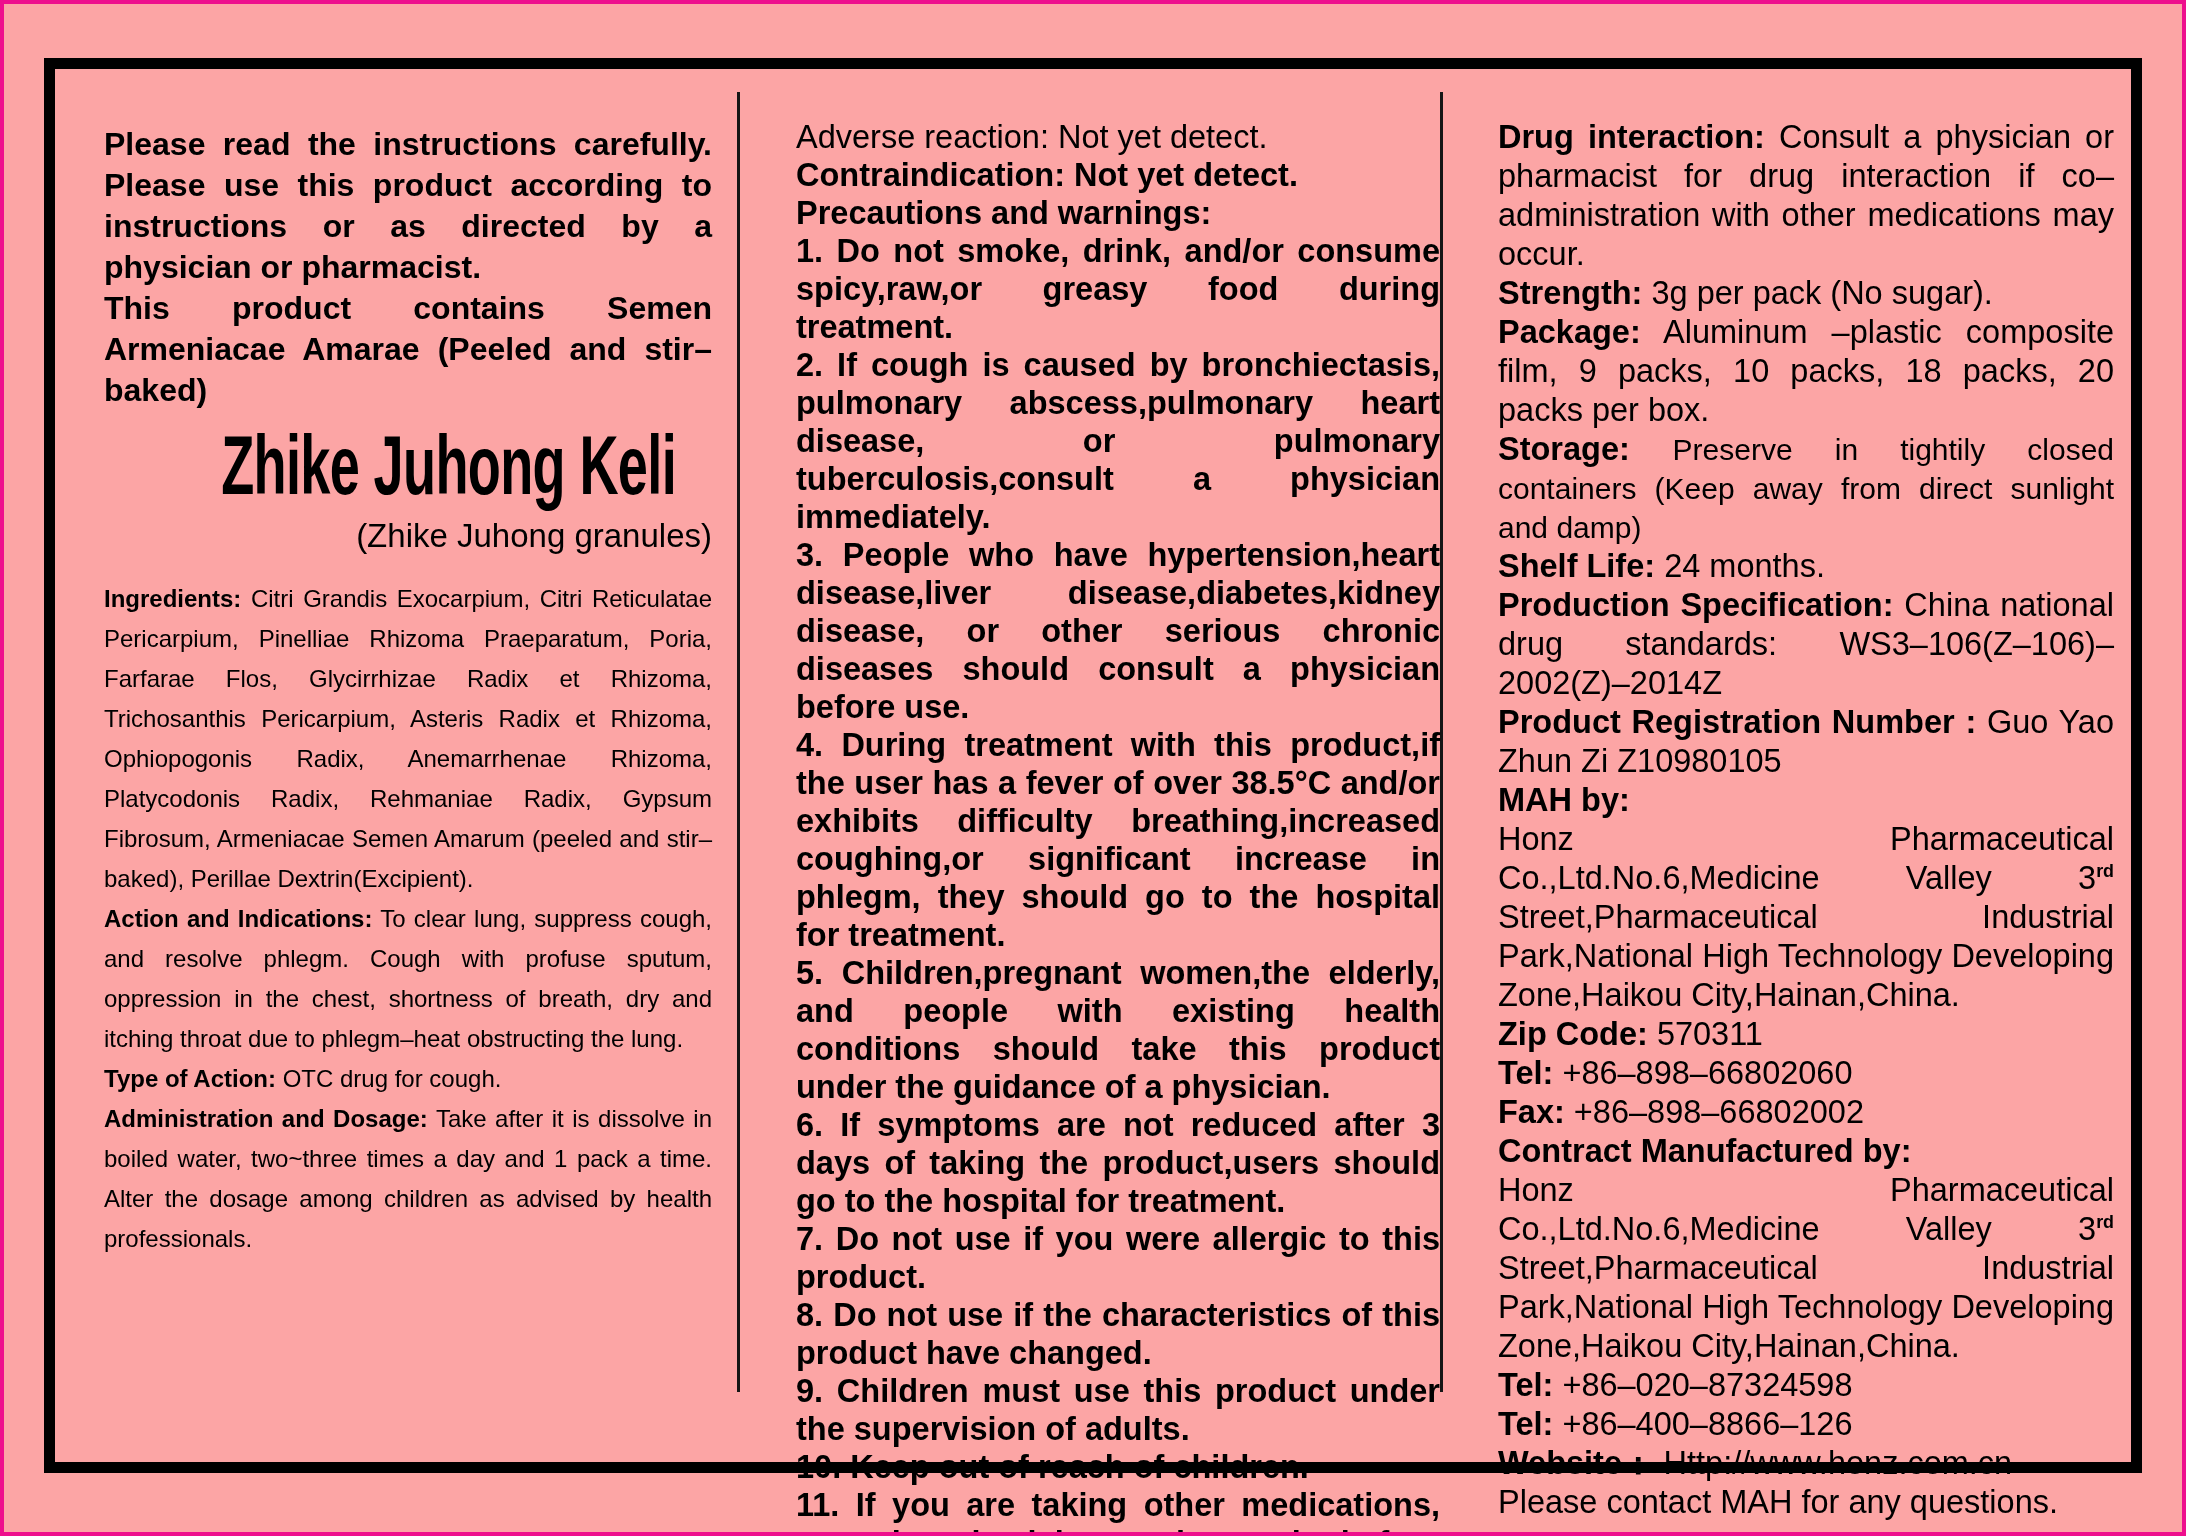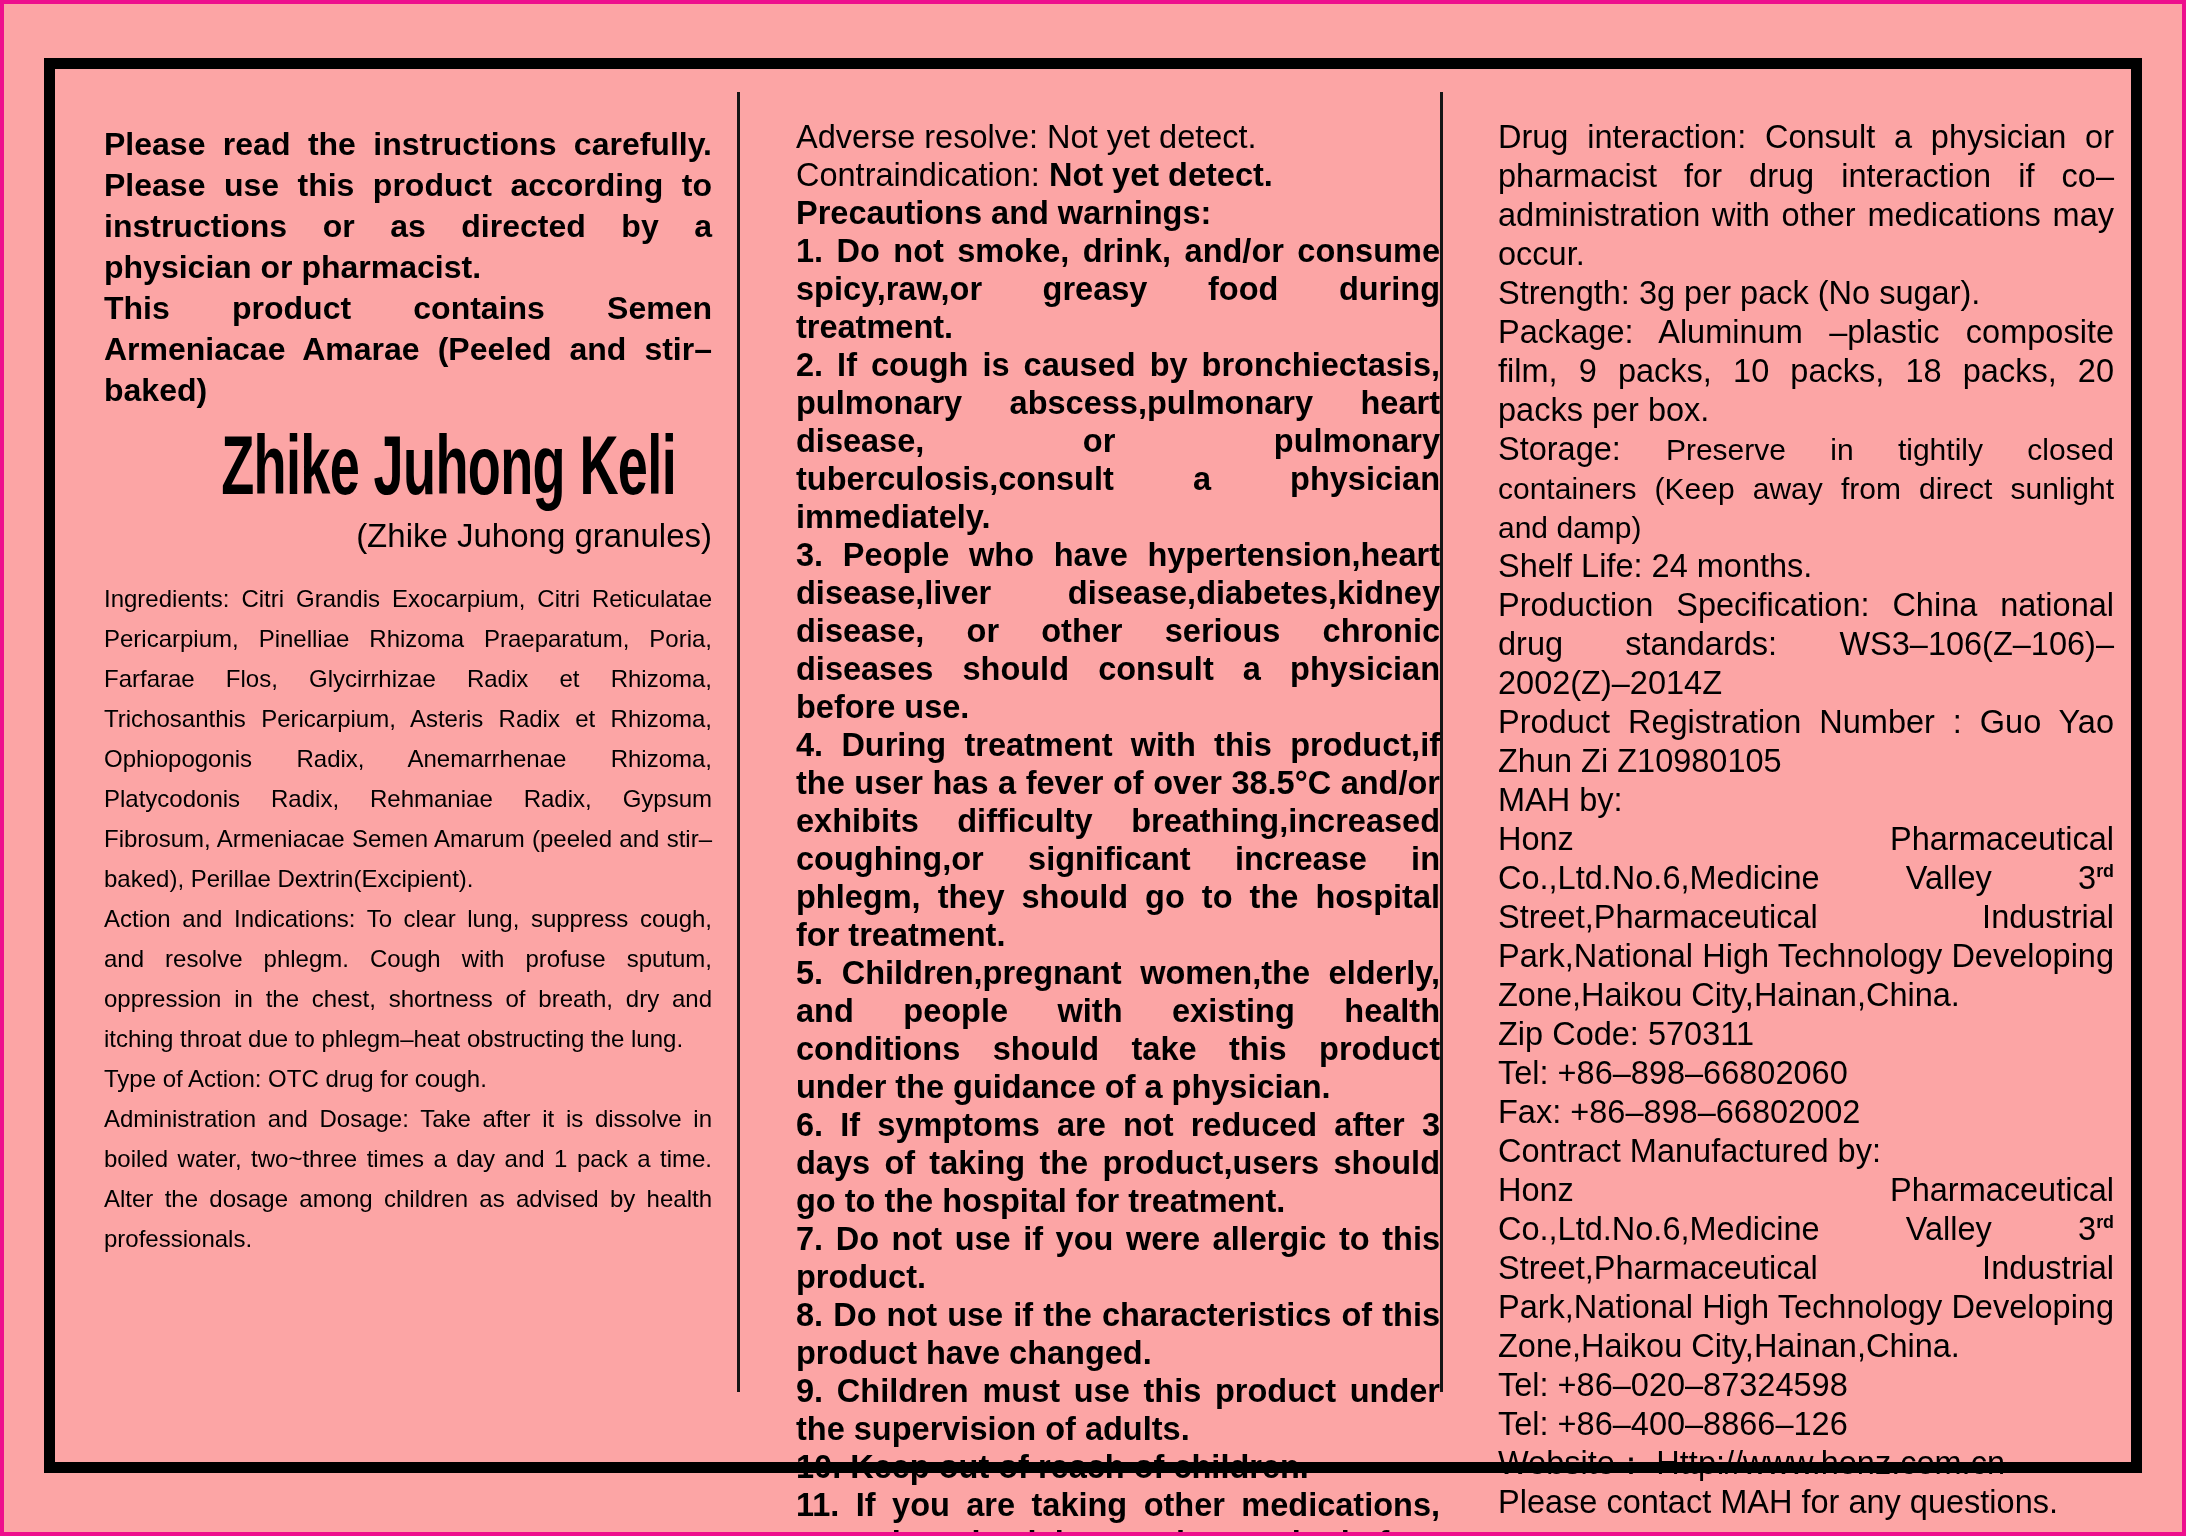--- a/index.html
+++ b/index.html
@@ -57,21 +57,21 @@
     margin: 0 0 22px 0;
     text-align: right;
     font-size: 33px; line-height: 42px;
   }
 
   .sec { margin: 0; text-align: justify; }
   .col1 .sec { font-size: 24px; line-height: 40px; }
   .col2 .sec { font-size: 32.5px; line-height: 38px; font-weight: 700; }
   .col2 .adverse { font-weight: 400; }
   .col3 .sec { font-size: 32.5px; line-height: 39px; }
-  .lbl { font-weight: 400; }
+  .lbl { font-weight: 700; }
   .small { font-size: 30px; }
   sup { font-size: 0.55em; vertical-align: super; line-height: 0; font-weight: bold; }
 </style>
 </head>
 <body>
 
 <div class="page">
   <div class="frame"></div>
   <div class="divider d1"></div>
   <div class="divider d2"></div>
@@ -86,21 +86,21 @@
     </div>
     <p class="subtitle">(Zhike Juhong granules)</p>
 
     <p class="sec"><span class="lbl">Ingredients:</span> <span>Citri Grandis Exocarpium, Citri Reticulatae Pericarpium, Pinelliae Rhizoma Praeparatum, Poria, Farfarae Flos, Glycirrhizae Radix et Rhizoma, Trichosanthis Pericarpium, Asteris Radix et Rhizoma, Ophiopogonis Radix, Anemarrhenae Rhizoma, Platycodonis Radix, Rehmaniae Radix, Gypsum Fibrosum, Armeniacae Semen Amarum (peeled and stir–baked), Perillae Dextrin(Excipient).</span></p>
     <p class="sec"><span class="lbl">Action and Indications:</span> <span>To clear lung, suppress cough, and resolve phlegm. Cough with profuse sputum, oppression in the chest, shortness of breath, dry and itching throat due to phlegm–heat obstructing the lung.</span></p>
     <p class="sec"><span class="lbl">Type of Action:</span> <span>OTC drug for cough.</span></p>
     <p class="sec"><span class="lbl">Administration and Dosage:</span> <span>Take after it is dissolve in boiled water, two~three times a day and 1 pack a time. Alter the dosage among children as advised by health professionals.</span></p>
   </div>
 
   <div class="col col2">
-    <p class="sec adverse"><span class="lbl2">Adverse resolve:</span> <span>Not yet detect.</span></p>
+    <p class="sec adverse"><span class="lbl2">Adverse reaction:</span> <span>Not yet detect.</span></p>
     <p class="sec"><span class="lbl">Contraindication:</span> <span>Not yet detect.</span></p>
     <p class="sec">Precautions and warnings:</p>
     <p class="sec">1. Do not smoke, drink, and/or consume spicy,raw,or greasy food during treatment.</p>
     <p class="sec">2. If cough is caused by bronchiectasis, pulmonary abscess,pulmonary heart disease, or pulmonary tuberculosis,consult a physician immediately.</p>
     <p class="sec">3. People who have hypertension,heart disease,liver disease,diabetes,kidney disease, or other serious chronic diseases should consult a physician before use.</p>
     <p class="sec">4. During treatment with this product,if the user has a fever of over 38.5°C and/or exhibits difficulty breathing,increased coughing,or significant increase in phlegm, they should go to the hospital for treatment.</p>
     <p class="sec">5. Children,pregnant women,the elderly, and people with existing health conditions should take this product under the guidance of a physician.</p>
     <p class="sec">6. If symptoms are not reduced after 3 days of taking the product,users should go to the hospital for treatment.</p>
     <p class="sec">7. Do not use if you were allergic to this product.</p>
     <p class="sec">8. Do not use if the characteristics of this product have changed.</p>

